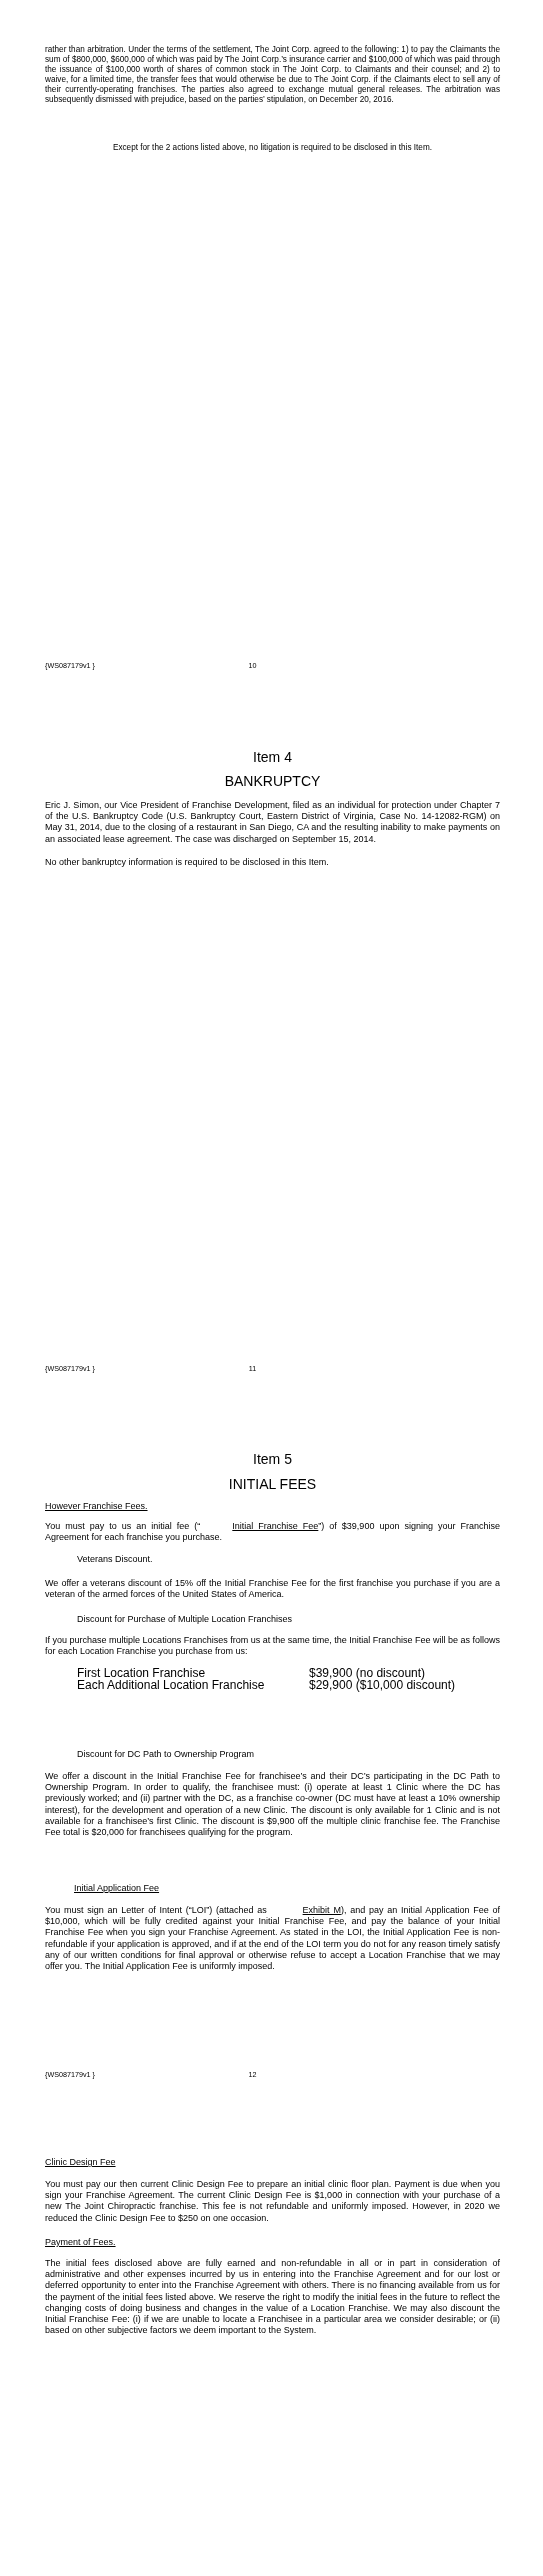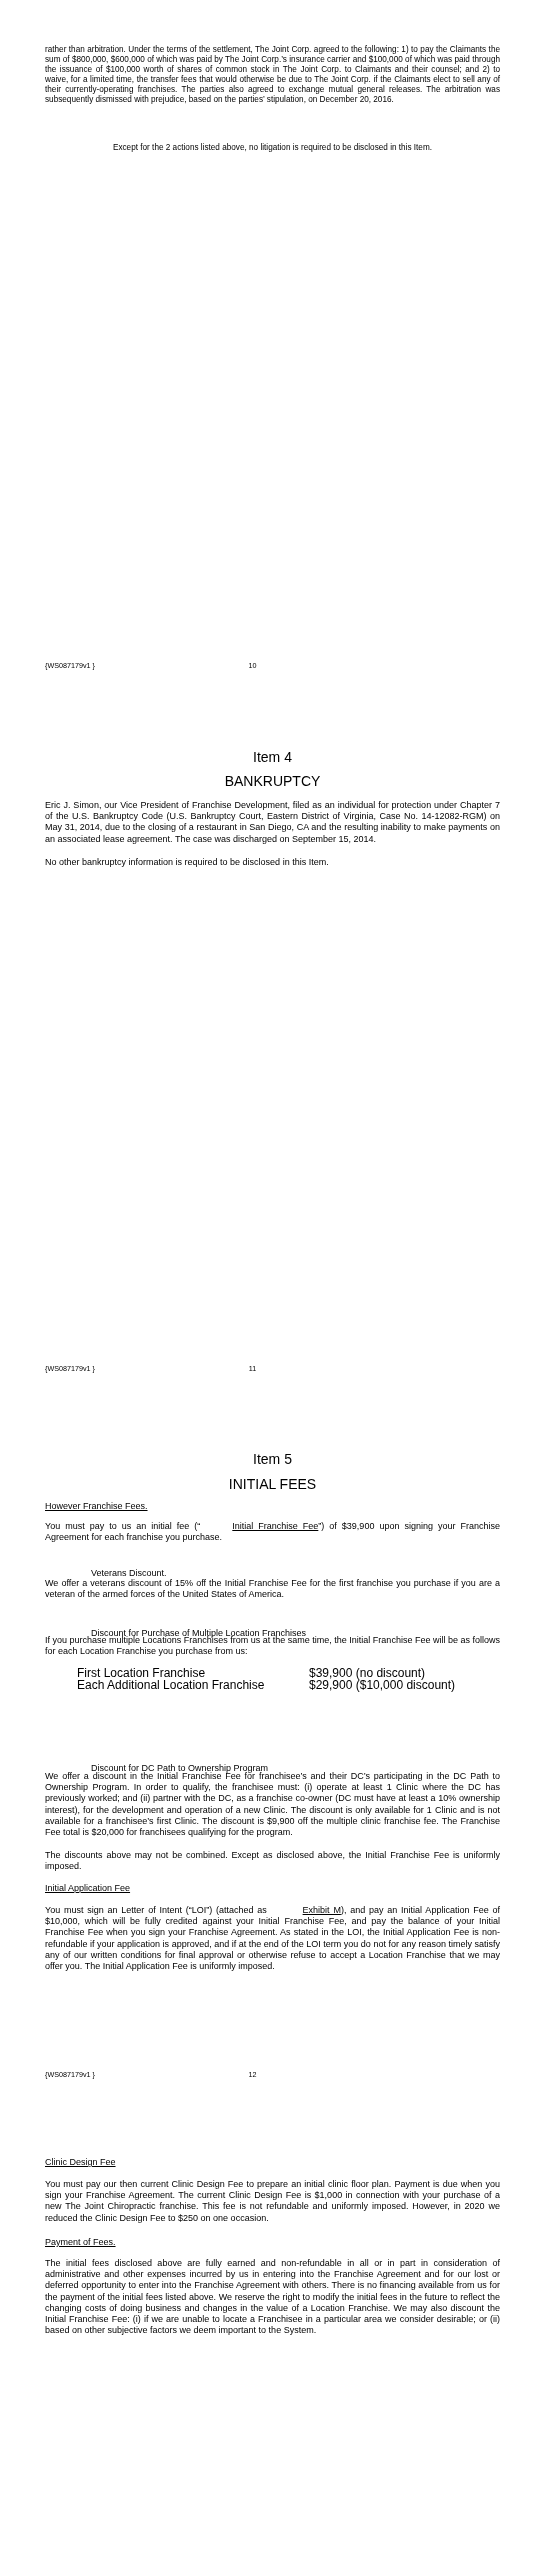--- a/index.html
+++ b/index.html
@@ -46,21 +46,21 @@
     position: absolute;
     left: 45px;
     margin: 0;
     font-size: 9px;
     line-height: 11.2px;
     text-decoration: underline;
   }
   .sub-heading {
     position: absolute;
     left: 77px;
-    margin: 14px;
+    margin: 0;
     font-size: 9px;
     line-height: 11.2px;
   }
   .underlined { text-decoration: underline; padding-left: 32px; }
   .fee-row {
     position: absolute;
     left: 77px;
     width: 361px;
     height: 11.3px;
     font-size: 12px;
@@ -129,23 +129,22 @@
   <div class="fee-row" style="top:1680px;">
     <span class="fee-label">Each Additional Location Franchise</span>
     <span class="fee-value">$29,900 ($10,000 discount)</span>
   </div>
 
 
   <p class="sub-heading" style="top:1749px;">Discount for DC Path to Ownership Program</p>
 
   <p class="body-text" style="top:1771px;">We offer a discount in the Initial Franchise Fee for franchisee’s and their DC’s participating in the DC Path to Ownership Program. In order to qualify, the franchisee must: (i) operate at least 1 Clinic where the DC has previously worked; and (ii) partner with the DC, as a franchise co-owner (DC must have at least a 10% ownership interest), for the development and operation of a new Clinic. The discount is only available for 1 Clinic and is not available for a franchisee’s first Clinic. The discount is $9,900 off the multiple clinic franchise fee. The Franchise Fee total is $20,000 for franchisees qualifying for the program.</p>
 
-  <p class="body-text" style="top:1850px;">The discounts above may not be combined. Except as disclosed above, the Initial Franchise Fee is uniformly imposed.</p>
 
-  <p class="heading-underlined" style="top:1883px;">Initial Application Fee</p>
+  <p class="heading-underlined" style="top:1883px;margin-left:29px;">Initial Application Fee</p>
 
   <p class="body-text" style="top:1905px;"><span>You must sign an Letter of Intent (“LOI”) (attached as </span><span class="underlined">Exhibit M</span><span>), and pay an Initial Application Fee of $10,000, which will be fully credited against your Initial Franchise Fee, and pay the balance of your Initial Franchise Fee when you sign your Franchise Agreement. As stated in the LOI, the Initial Application Fee is non-refundable if your application is approved, and if at the end of the LOI term you do not for any reason timely satisfy any of our written conditions for final approval or otherwise refuse to accept a Location Franchise that we may offer you. The Initial Application Fee is uniformly imposed.</span></p>
 
   <div class="page-footer" style="top:2071px;">
     <span class="doc-id">{WS087179v1 }</span>
     <span class="page-num">12</span>
   </div>
 
   <p class="heading-underlined" style="top:2157px;">Clinic Design Fee</p>
 

